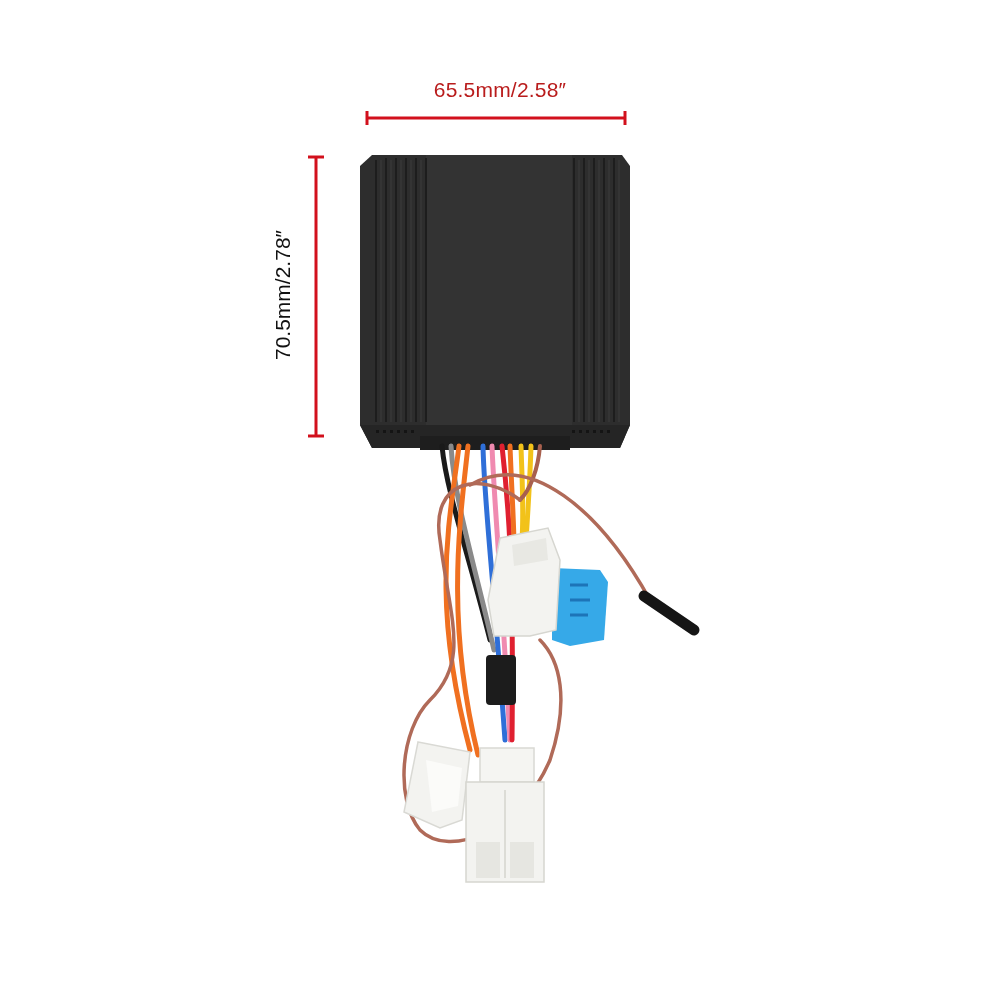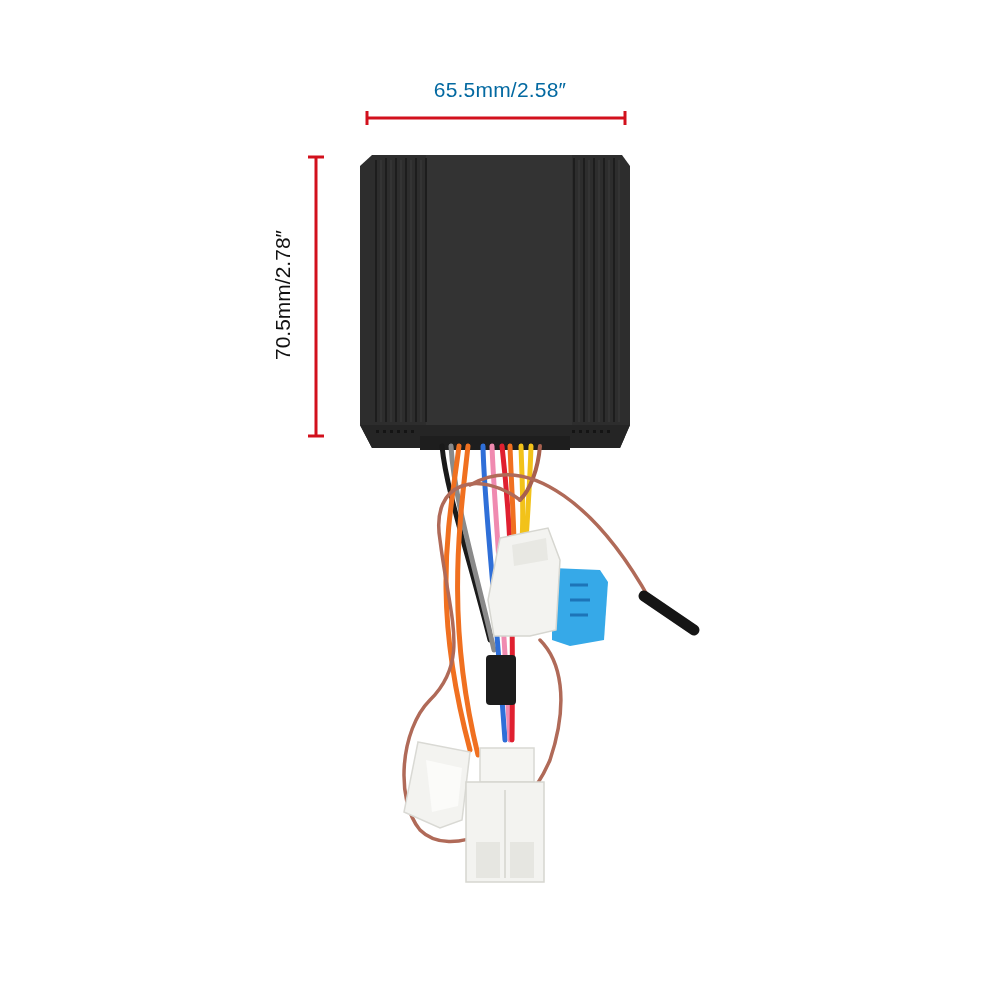--- a/index.html
+++ b/index.html
@@ -1,20 +1,20 @@
 <!DOCTYPE html>
 <html><head>
 <meta charset="utf-8">
 <style>
   html, body { margin: 0; padding: 0; background: #ffffff; }
   body { width: 1000px; height: 1000px; position: relative; overflow: hidden; font-family: "Liberation Sans", sans-serif; }
   .stage { position: absolute; left: 0; top: 0; width: 1000px; height: 1000px; }
   .dim-label-h {
     position: absolute; left: 360px; top: 78px; width: 280px; text-align: center;
-    font-size: 21px; color: #0369a1; letter-spacing: 0.2px;
+    font-size: 21px; color: #b91c1c; letter-spacing: 0.2px;
   }
   .dim-label-v {
     position: absolute; left: 283px; top: 296px; width: 0; height: 0;
   }
   .dim-label-v span {
     position: absolute; left: -140px; top: -13px; width: 280px; text-align: center;
     font-size: 21px; color: #111111; transform: rotate(-90deg); transform-origin: 50% 50%;
     white-space: nowrap;
   }
   svg { position: absolute; left: 0; top: 0; }

